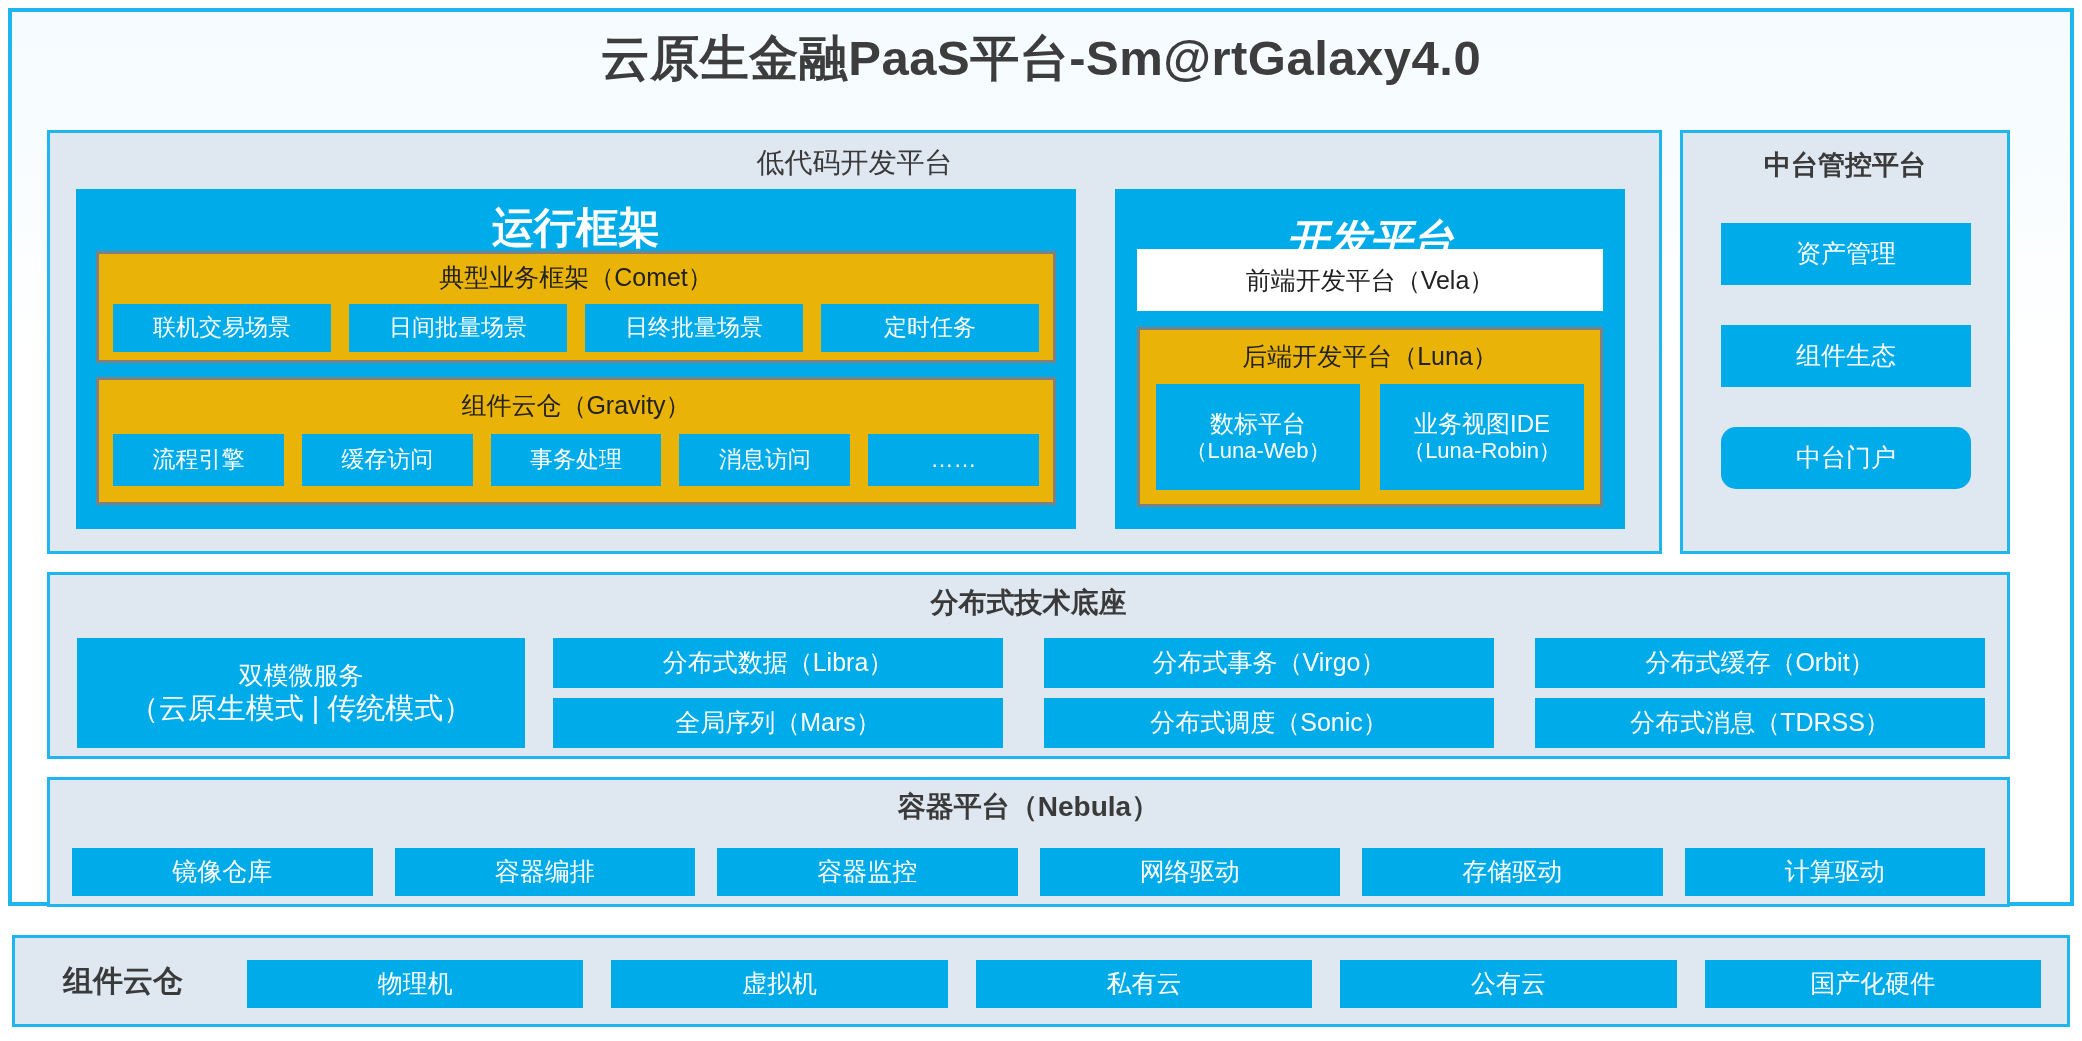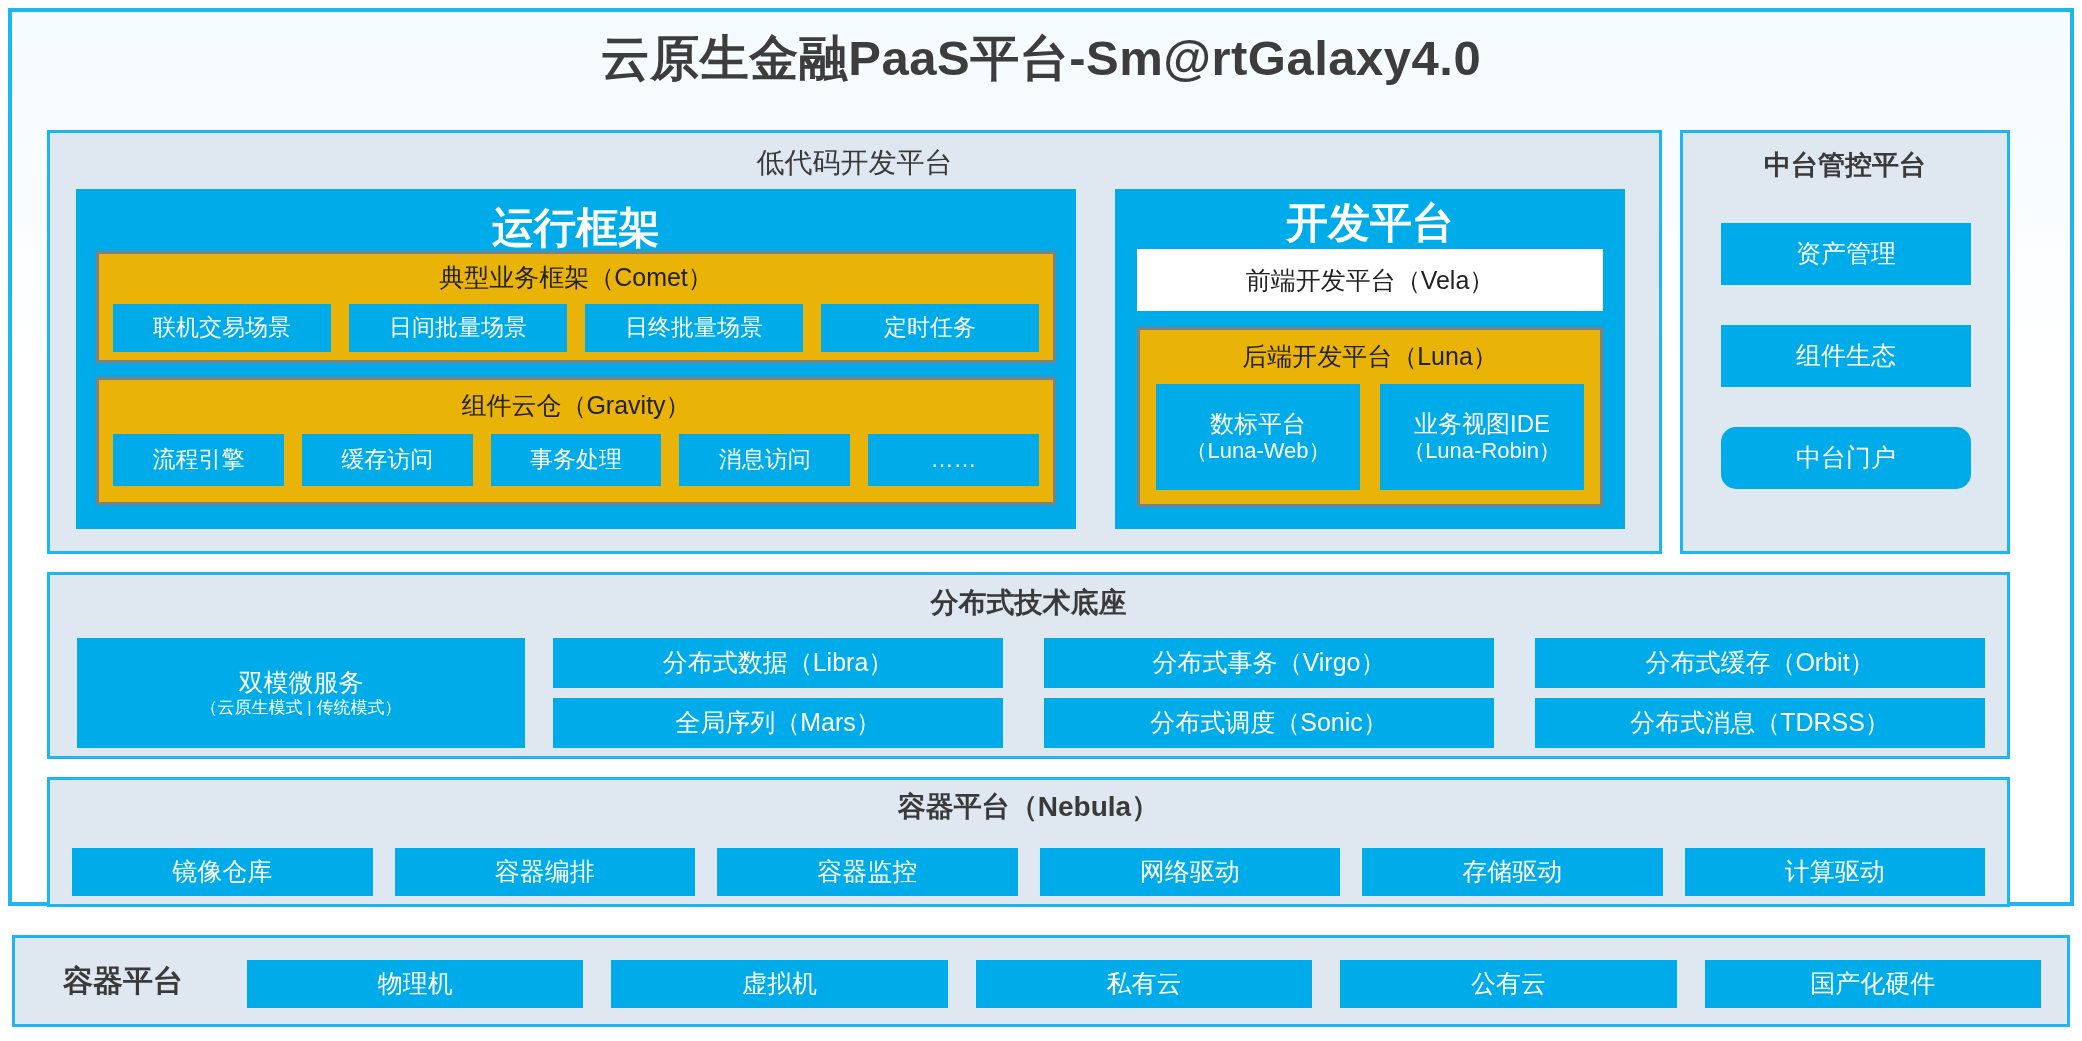--- a/index.html
+++ b/index.html
@@ -96,41 +96,41 @@
   #comet-row{top:50px;height:48px;}
   #gravity-row{top:54px;height:52px;}
   #comet-row .blue-card{flex:1;font-size:23px;}
   #gravity-row .blue-card{flex:1;font-size:23px;}
 
   
   #devplat-box{
     position:absolute;left:1065px;top:56px;width:510px;height:340px;
     background:#00ABE9;box-sizing:border-box;
   }
-  #devplat-box>.blue-head{margin-top:6px;}
+  #devplat-box>.blue-head{margin-top:23px;font-style:italic;}
   #vela-box{
     position:absolute;left:22px;top:60px;width:466px;height:62px;
     background:#ffffff;border:none;box-sizing:border-box;
     display:flex;align-items:center;justify-content:center;
     font-size:25px;color:#222;
   }
   #luna-box{position:absolute;left:22px;top:138px;width:466px;height:180px;}
   #luna-box .white-box-title{margin-top:10px;}
   #luna-row{position:absolute;left:16px;right:16px;top:54px;height:106px;display:flex;gap:20px;}
   #luna-row .blue-card{flex:1;flex-direction:column;font-size:24px;}
   #luna-row .blue-card .sub{font-size:22px;}
 
   
   #dist-panel{position:absolute;left:35px;top:560px;width:1963px;height:187px;}
   #dist-panel .panel-title{margin-top:9px;font-weight:700;}
   #dualmode-card{
     position:absolute;left:27px;top:63px;width:448px;height:110px;
     flex-direction:column;font-size:25px;
   }
-  #dualmode-card .sub{font-size:17px;}
+  #dualmode-card .sub{font-size:29px;}
   .dist-col{position:absolute;top:63px;width:450px;height:110px;
     display:flex;flex-direction:column;gap:10px;}
   .dist-col .blue-card{flex:1;font-size:25px;}
   #dist-col-0{left:503px;}
   #dist-col-1{left:994px;}
   #dist-col-2{left:1485px;}
 
   
   #container-panel{position:absolute;left:35px;top:765px;width:1963px;height:130px;}
   #container-panel .panel-title{margin-top:8px;font-weight:700;}
@@ -245,21 +245,21 @@
       <div class="blue-card">容器监控</div>
       <div class="blue-card">网络驱动</div>
       <div class="blue-card">存储驱动</div>
       <div class="blue-card">计算驱动</div>
     </div>
   </div>
 
 </div>
 
 <div id="infra-panel" class="panel">
-  <div id="infra-label">容器平台</div>
+  <div id="infra-label">组件云仓</div>
   <div id="infra-row">
     <div class="blue-card">物理机</div>
     <div class="blue-card">虚拟机</div>
     <div class="blue-card">私有云</div>
     <div class="blue-card">公有云</div>
     <div class="blue-card">国产化硬件</div>
   </div>
 </div>
 
 </body></html>

